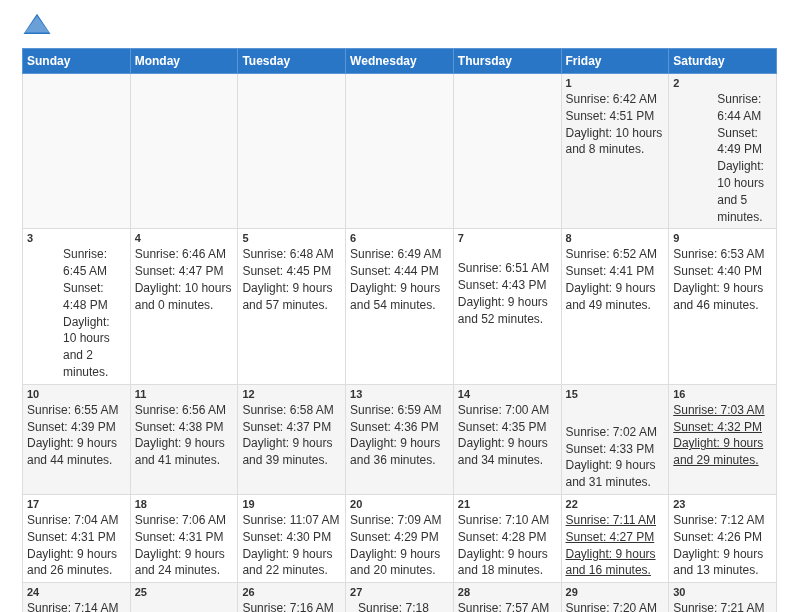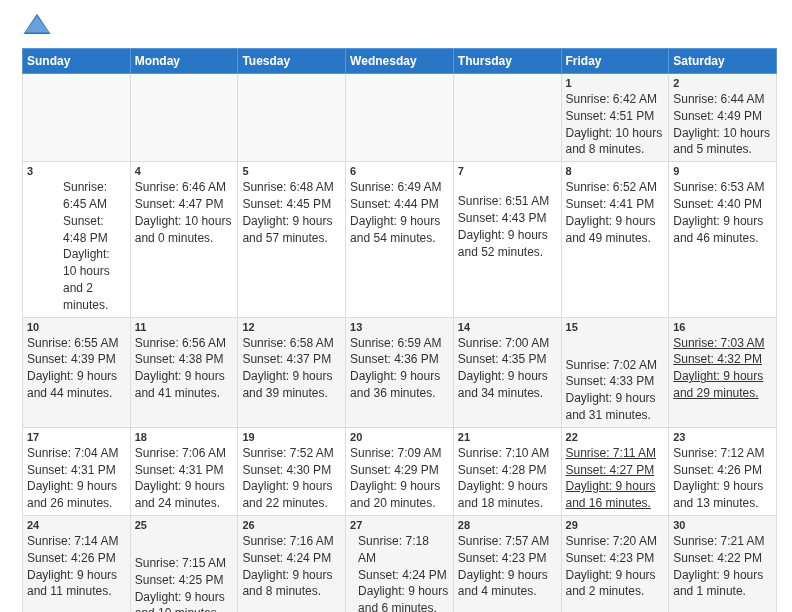--- a/index.html
+++ b/index.html
@@ -140,21 +140,21 @@
           <td class="empty"></td>
           <td>
             <span class="day-number">1</span>
             <div class="day-info" style="white-space: pre-line;">Sunrise: 6:42 AM
 Sunset: 4:51 PM
 Daylight: 10 hours
 and 8 minutes.</div>
           </td>
           <td>
             <span class="day-number">2</span>
-            <div class="day-info" style="white-space: pre-line;">Sunrise: 6:44 AM
+            <div class="day-info" style="white-space: pre-line; margin-left: 44px;">Sunrise: 6:44 AM
 Sunset: 4:49 PM
 Daylight: 10 hours
 and 5 minutes.</div>
           </td>
         </tr>
         <tr>
           <td>
             <span class="day-number">3</span>
             <div class="day-info" style="white-space: pre-line; margin-left: 36px;">Sunrise: 6:45 AM
 Sunset: 4:48 PM
@@ -265,21 +265,21 @@
           </td>
           <td>
             <span class="day-number">18</span>
             <div class="day-info" style="white-space: pre-line;">Sunrise: 7:06 AM
 Sunset: 4:31 PM
 Daylight: 9 hours
 and 24 minutes.</div>
           </td>
           <td>
             <span class="day-number">19</span>
-            <div class="day-info" style="white-space: pre-line;">Sunrise: 7:52 AM
+            <div class="day-info" style="white-space: pre-line;">Sunrise: 11:07 AM
 Sunset: 4:30 PM
 Daylight: 9 hours
 and 22 minutes.</div>
           </td>
           <td>
             <span class="day-number">20</span>
             <div class="day-info" style="white-space: pre-line;">Sunrise: 7:09 AM
 Sunset: 4:29 PM
 Daylight: 9 hours
 and 20 minutes.</div>

